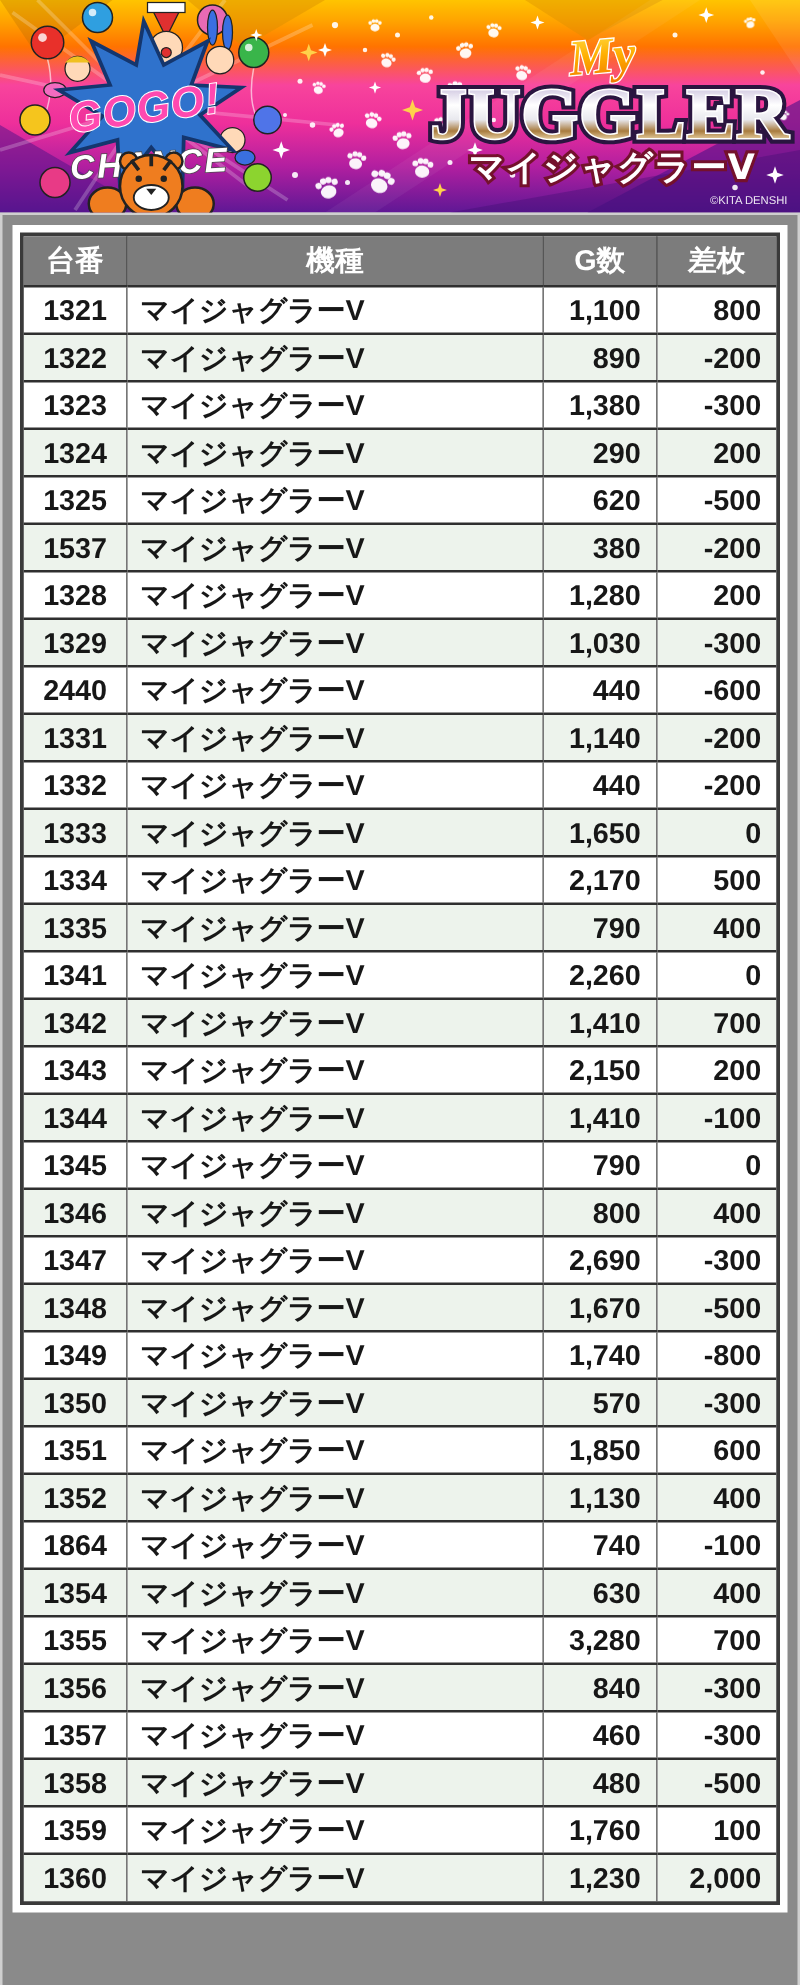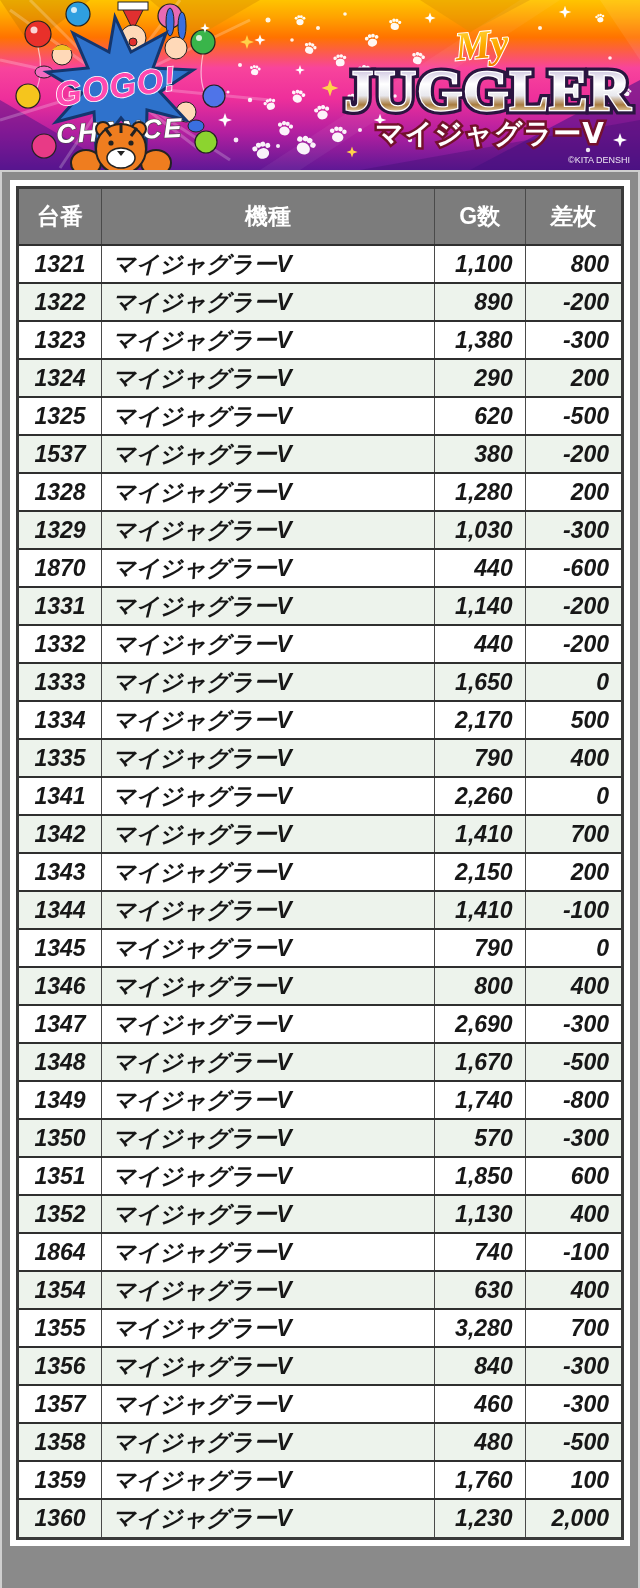--- a/index.html
+++ b/index.html
@@ -18,28 +18,28 @@
     border-right:2px solid var(--frame_light,#cfcfcf);
     border-top:2px solid var(--frame_light,#cfcfcf);
     padding:8px 8px 0 8px;
   }
   .frame-white{background:#ffffff;padding:6px;}
   .table-wrap{border:3px solid #3a3a3a;background:#fff;}
   table.data-table{width:100%;border-collapse:collapse;table-layout:fixed;}
   col.c1{width:82px;} col.c2{width:330px;} col.c3{width:90px;} col.c4{width:95px;}
   th{
     background:var(--header_bg,#7c7c7c);color:var(--header_text,#fff);
-    height:56px;font-size:23px;font-weight:bold;text-align:center;
+    height:40px;font-size:23px;font-weight:bold;text-align:center;
   }
   td{
     height:38px;font-size:23px;font-weight:bold;color:var(--cell_text,#171717);
     border-top:2px solid var(--grid_dark,#2f2f2f);white-space:nowrap;overflow:hidden;
   }
   th + th, td + td{border-left:1px solid var(--grid_mid,#4a4a4a);}
-  tbody tr{background:var(--row_white,#fff);font-style:italic;}
+  tbody tr{background:var(--row_white,#fff);}
   tbody tr:nth-child(even){background:var(--row_alt,#edf3ec);}
   td.cell-id{text-align:center;}
   td.cell-name{text-align:left;padding-left:10px;}
   td.cell-num{text-align:right;padding-right:12px;}
 </style>
 </head>
 <body>
 
 <div class="page">
 
@@ -280,21 +280,21 @@
                 <td class="cell-num">1,280</td>
                 <td class="cell-num">200</td>
               </tr>
               <tr>
                 <td class="cell-id">1329</td>
                 <td class="cell-name">マイジャグラーV</td>
                 <td class="cell-num">1,030</td>
                 <td class="cell-num">-300</td>
               </tr>
               <tr>
-                <td class="cell-id">1870</td>
+                <td class="cell-id">2440</td>
                 <td class="cell-name">マイジャグラーV</td>
                 <td class="cell-num">440</td>
                 <td class="cell-num">-600</td>
               </tr>
               <tr>
                 <td class="cell-id">1331</td>
                 <td class="cell-name">マイジャグラーV</td>
                 <td class="cell-num">1,140</td>
                 <td class="cell-num">-200</td>
               </tr>

